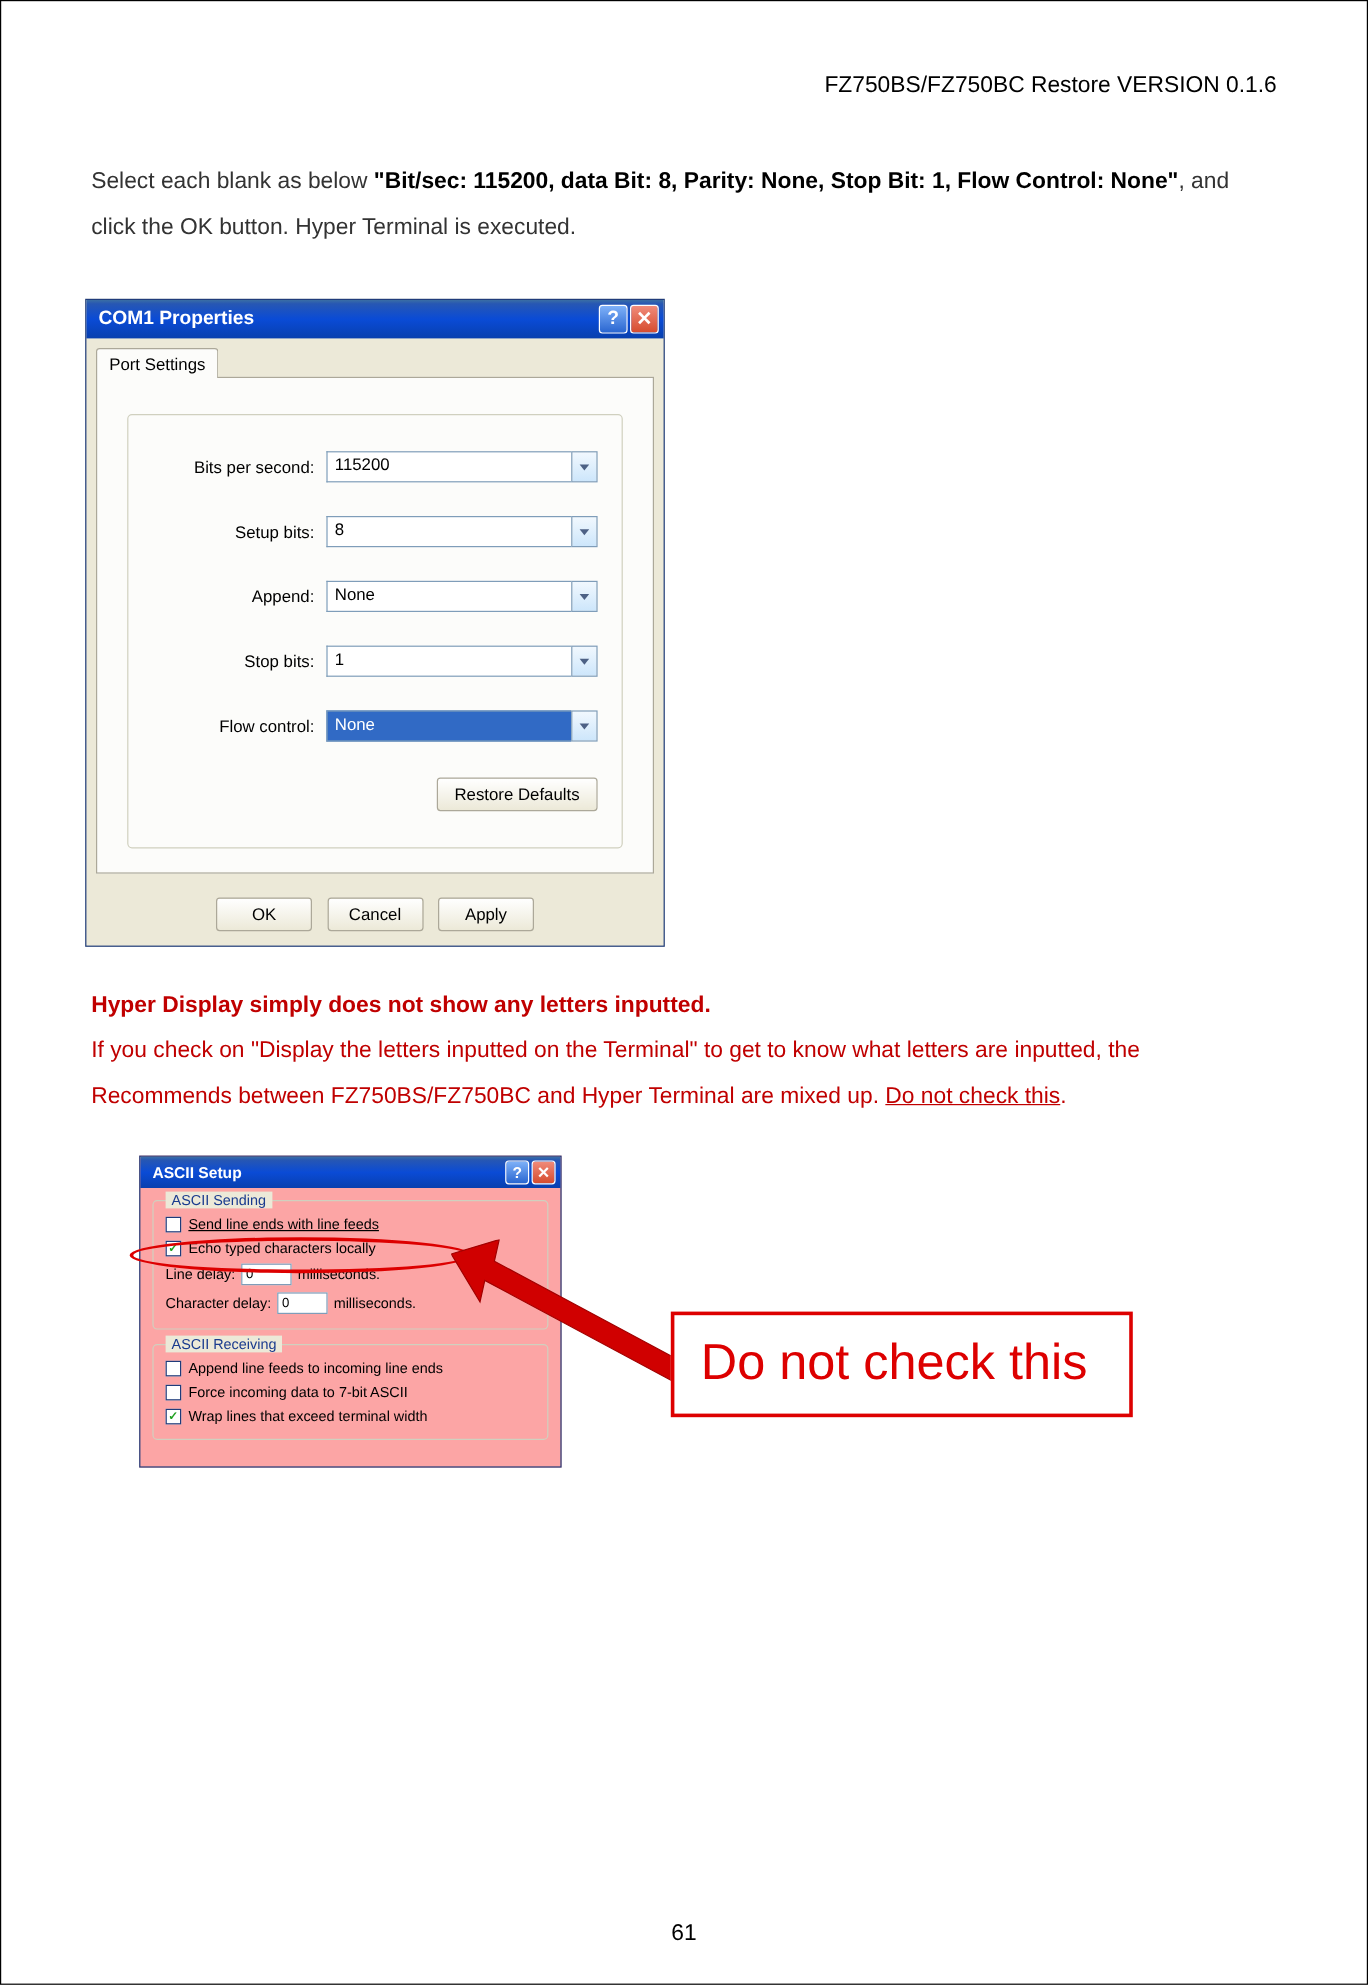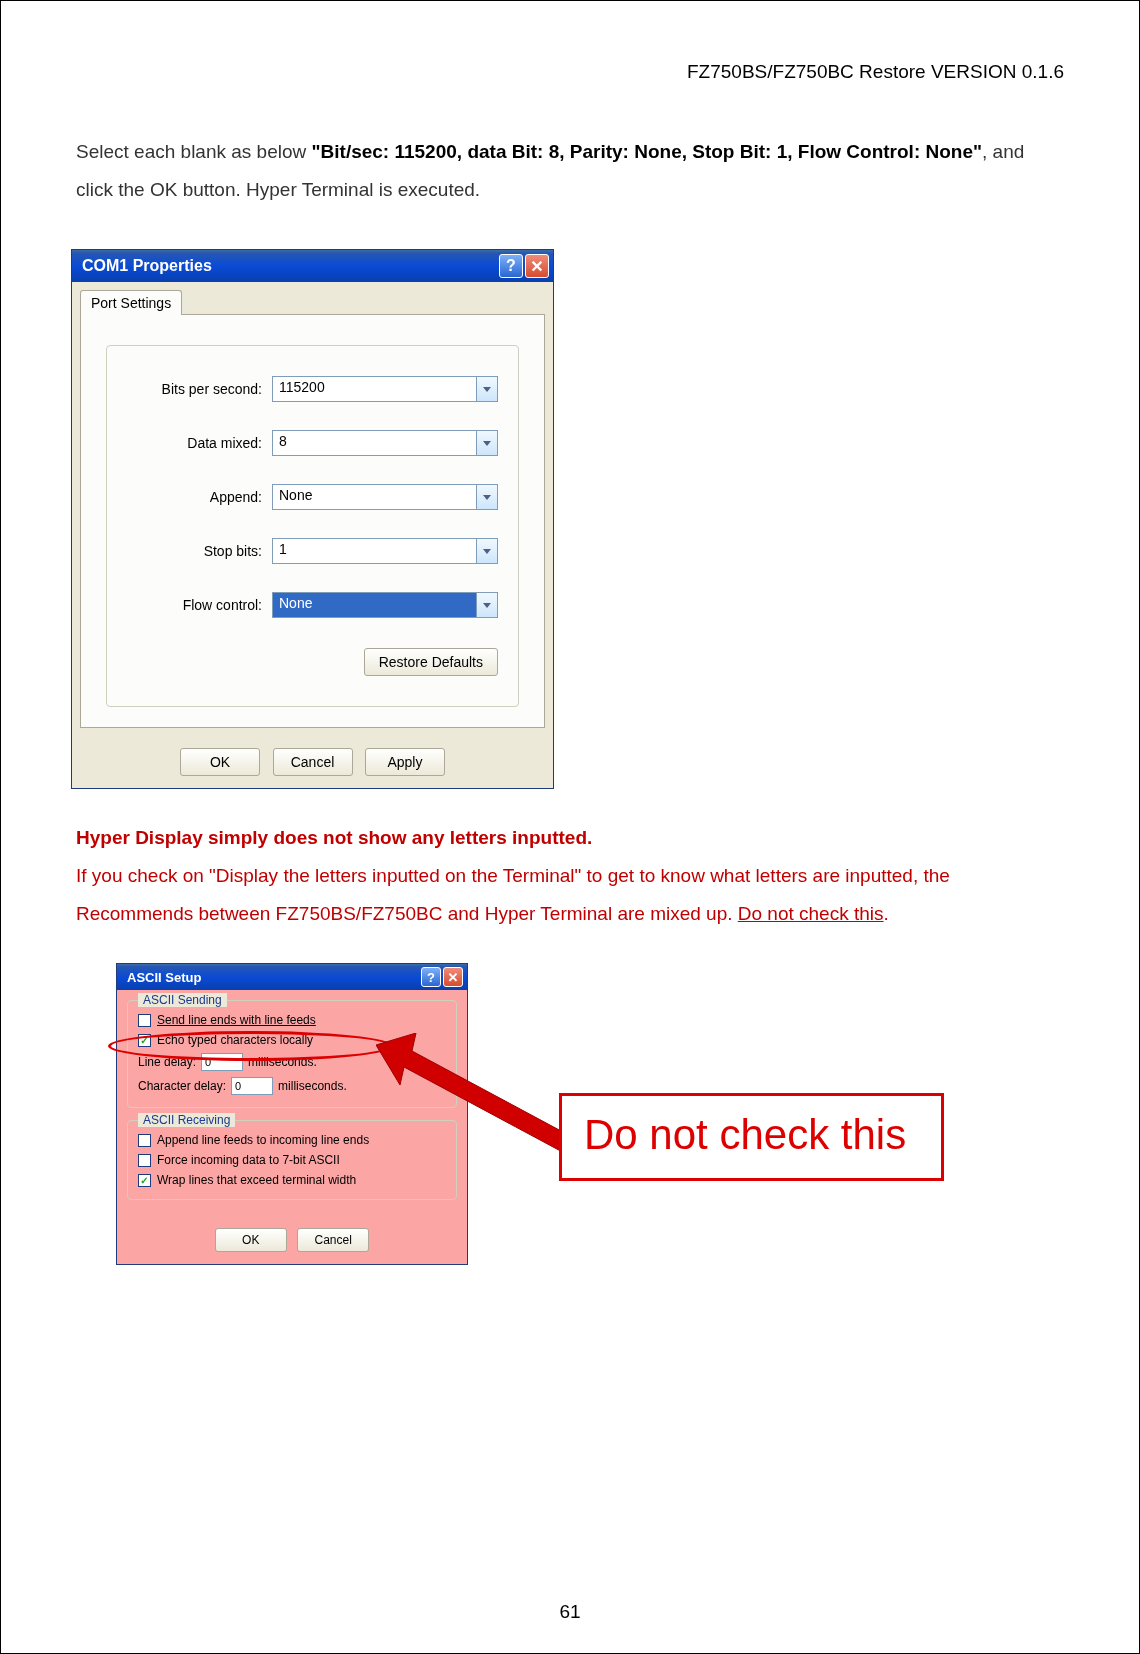--- a/index.html
+++ b/index.html
@@ -88,21 +88,21 @@
         <div class="field-row">
           <div class="field-label">Bits per second:</div>
           <div class="combo">
             <div class="combo-input">115200</div>
             <div class="combo-btn">
                 <div class="chevron"></div>
               </div>
           </div>
         </div>
         <div class="field-row">
-          <div class="field-label">Data mixed:</div>
+          <div class="field-label">Setup bits:</div>
           <div class="combo">
             <div class="combo-input">8</div>
             <div class="combo-btn">
                 <div class="chevron"></div>
               </div>
           </div>
         </div>
         <div class="field-row">
           <div class="field-label">Append:</div>
           <div class="combo">
@@ -187,24 +187,20 @@
           <div class="chk-row">
             <span class="chk"></span>
             <span>Force incoming data to 7-bit ASCII</span>
           </div>
           <div class="chk-row" style="margin-bottom:0">
             <span class="chk checked"></span>
             <span>Wrap lines that exceed terminal width</span>
           </div>
         </div>
       </div>
-      <div class="dialog2-footer">
-        <span class="win-btn">OK</span>
-        <span class="win-btn">Cancel</span>
-      </div>
     </div>
 
     <div class="red-ellipse" style="left:-8px; top:68px; width:285px; height:30px;"></div>
 
     <svg class="arrow-svg" style="left:260px; top:70px; width:210px; height:130px;" viewBox="0 0 210 130">
       <polygon points="0,12 40,0 36,18 200,106 192,122 28,34 24,52" fill="#d00000" stroke="#a00000" stroke-width="1"></polygon>
     </svg>
 
     <div class="callout-box" style="left:443px; top:130px; width:385px;">
       <span>Do not check this</span>

